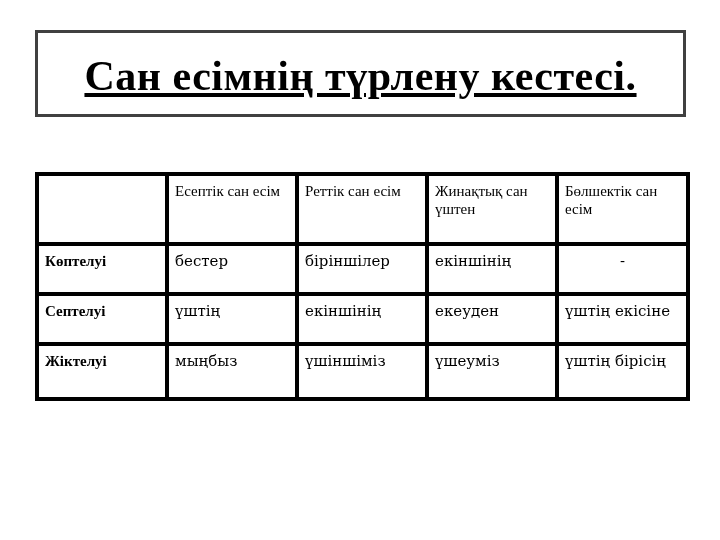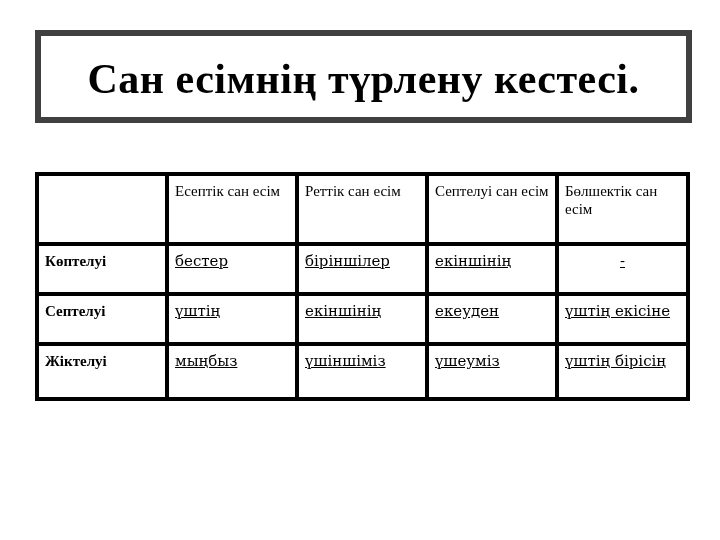--- a/index.html
+++ b/index.html
@@ -14,25 +14,26 @@
     overflow: hidden;
     font-family: "Liberation Serif", "DejaVu Serif", serif;
     color: #000000;
   }
   .title-box {
     position: absolute;
     left: 35px;
     top: 30px;
     width: 645px;
     height: 81px;
-    border: 6px solid #404040;
+    border: 3px solid #404040;
     display: flex;
     align-items: center;
     justify-content: center;
     box-sizing: content-box;
+    text-decoration: underline;
   }
   .title-text {
     font-family: "Liberation Serif", "DejaVu Serif", serif;
     font-weight: bold;
     font-size: 42px;
     letter-spacing: 0.5px;
     margin-top: 4px;
   }
   table.grid {
     position: absolute;
@@ -67,21 +68,20 @@
     font-size: 15.5px;
   }
   .rowlabel {
     font-weight: bold;
     font-size: 15px;
   }
   .center { text-align: center; }
   .val {
     font-family: "DejaVu Serif", "Liberation Serif", serif;
     font-size: 13.5px;
-    text-decoration: underline;
   }
 </style>
 </head>
 <body>
 
 <div class="title-box">
   <div class="title-text">Сан есімнің түрлену кестесі.</div>
 </div>
 
 <table class="grid">
@@ -90,21 +90,21 @@
       <col class="c1">
       <col class="c2">
       <col class="c3">
       <col class="c4">
   </colgroup>
   <tbody>
       <tr class="head-row">
     <td></td>
     <td class="hdr">Есептік сан есім</td>
     <td class="hdr">Реттік сан есім</td>
-    <td class="hdr">Септелуі сан есім</td>
+    <td class="hdr">Жинақтық сан үштен</td>
     <td class="hdr">Бөлшектік сан  есім</td>
   </tr>
   <tr class="r1">
     <td class="rowlabel">Көптелуі</td>
     <td class="val">бестер</td>
     <td class="val">біріншілер</td>
     <td class="val">екіншінің</td>
     <td class="val center">-</td>
   </tr>
   <tr class="r2">

